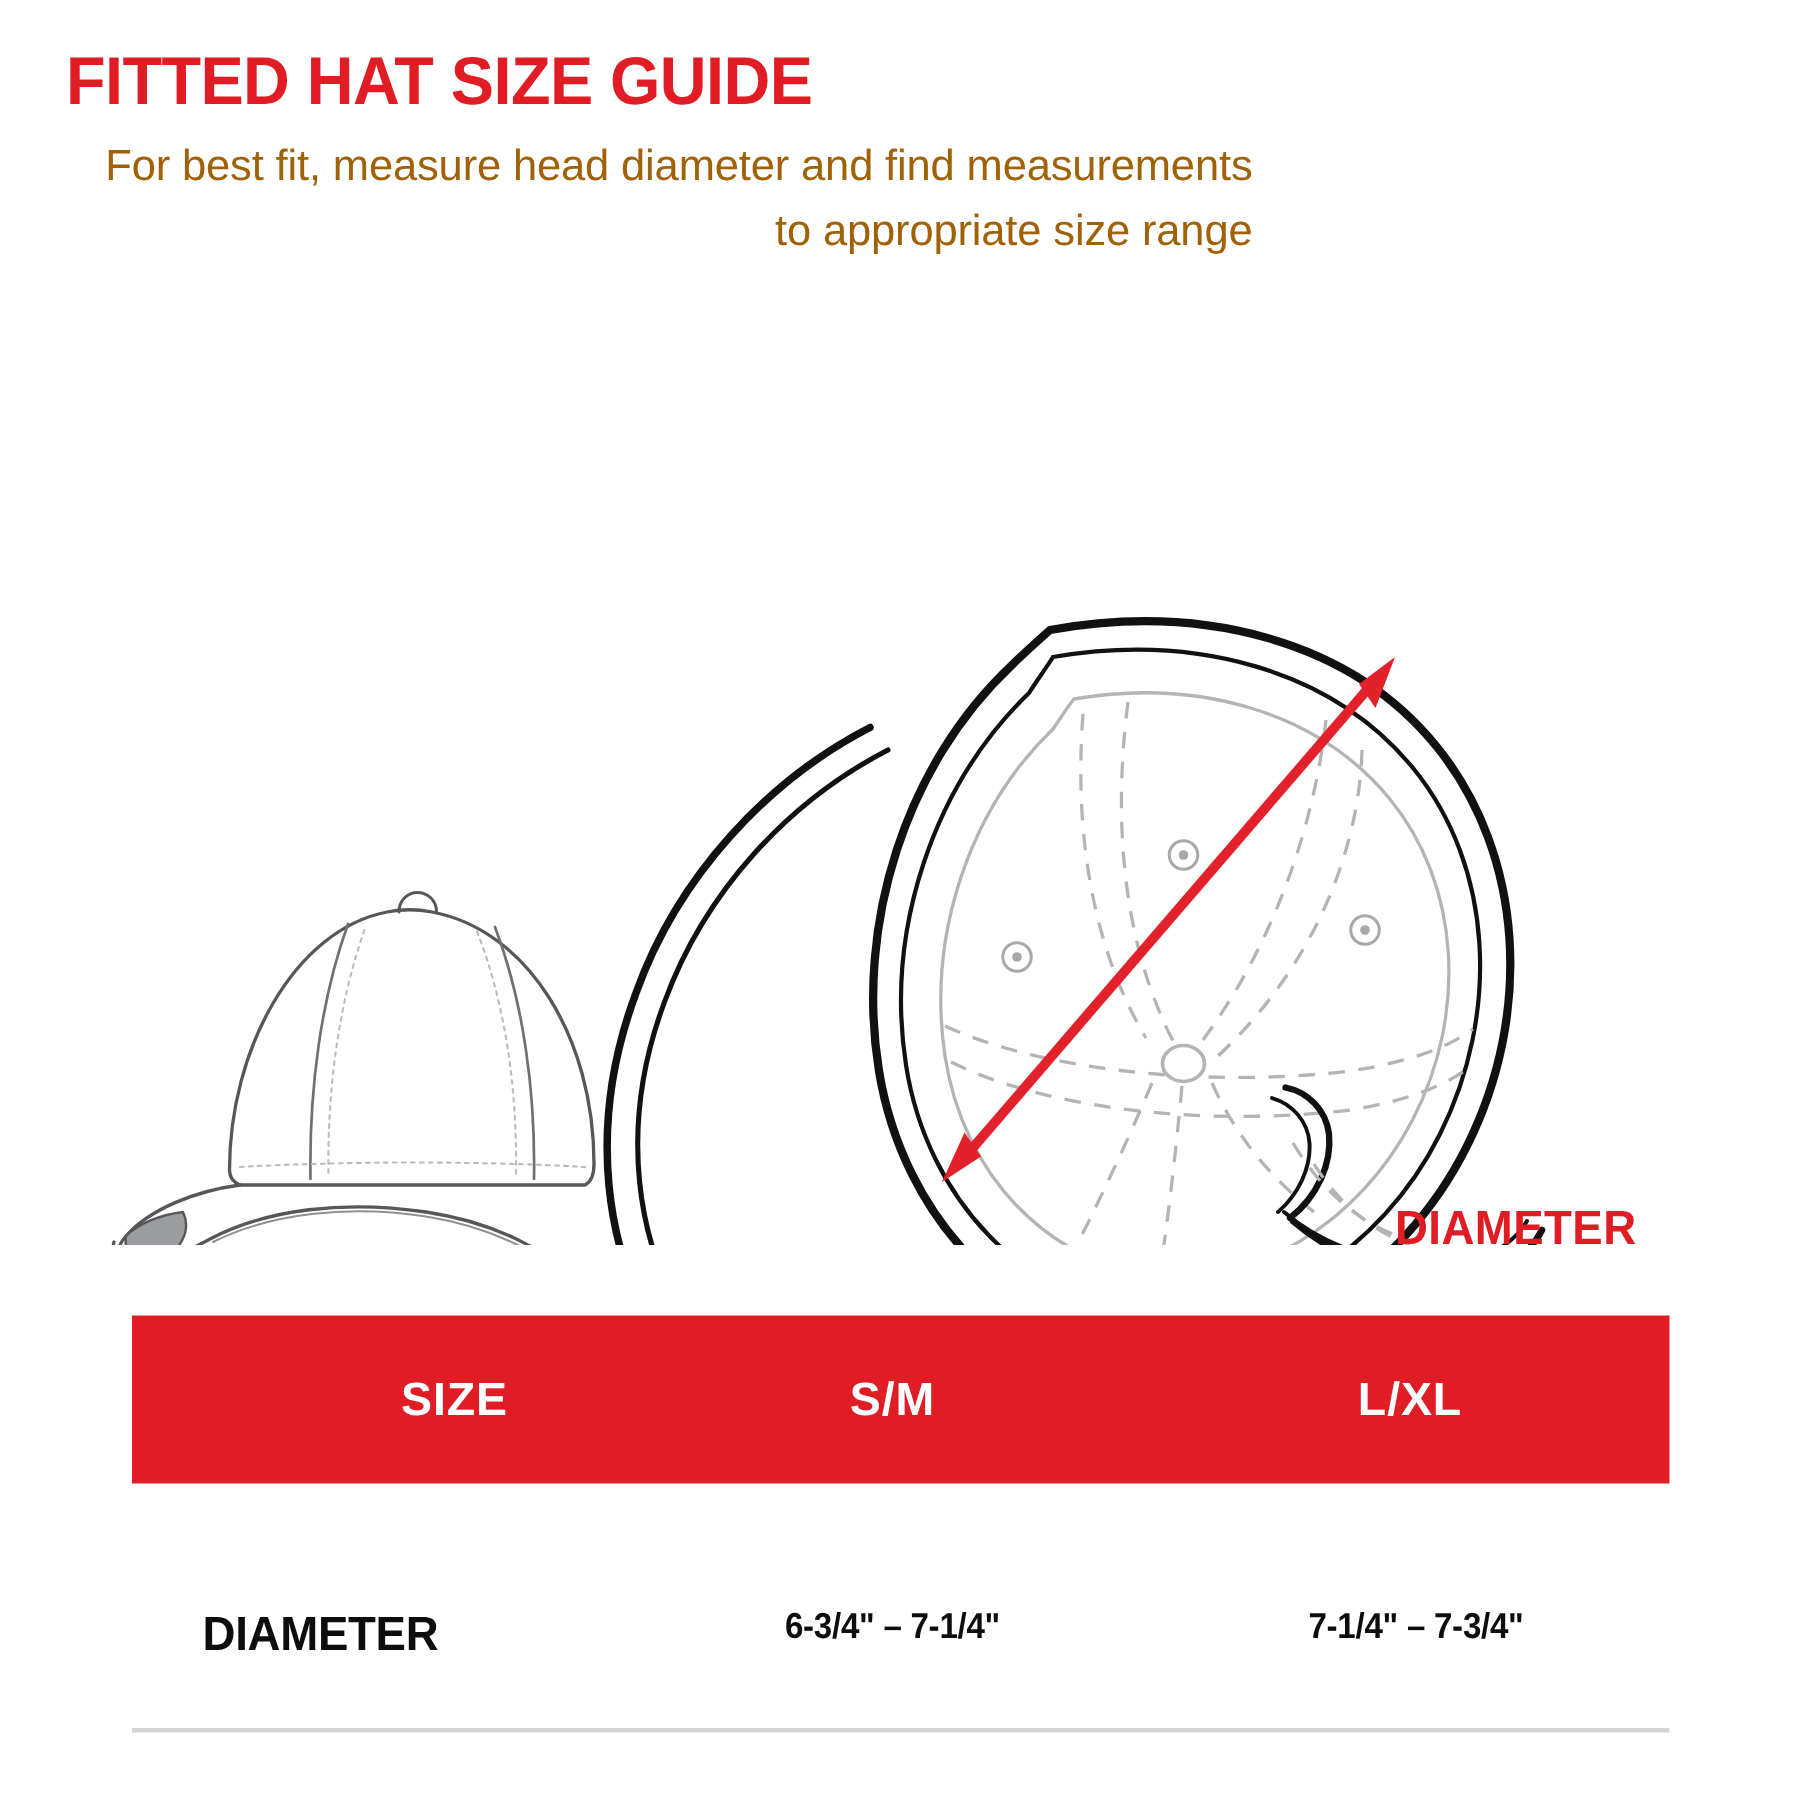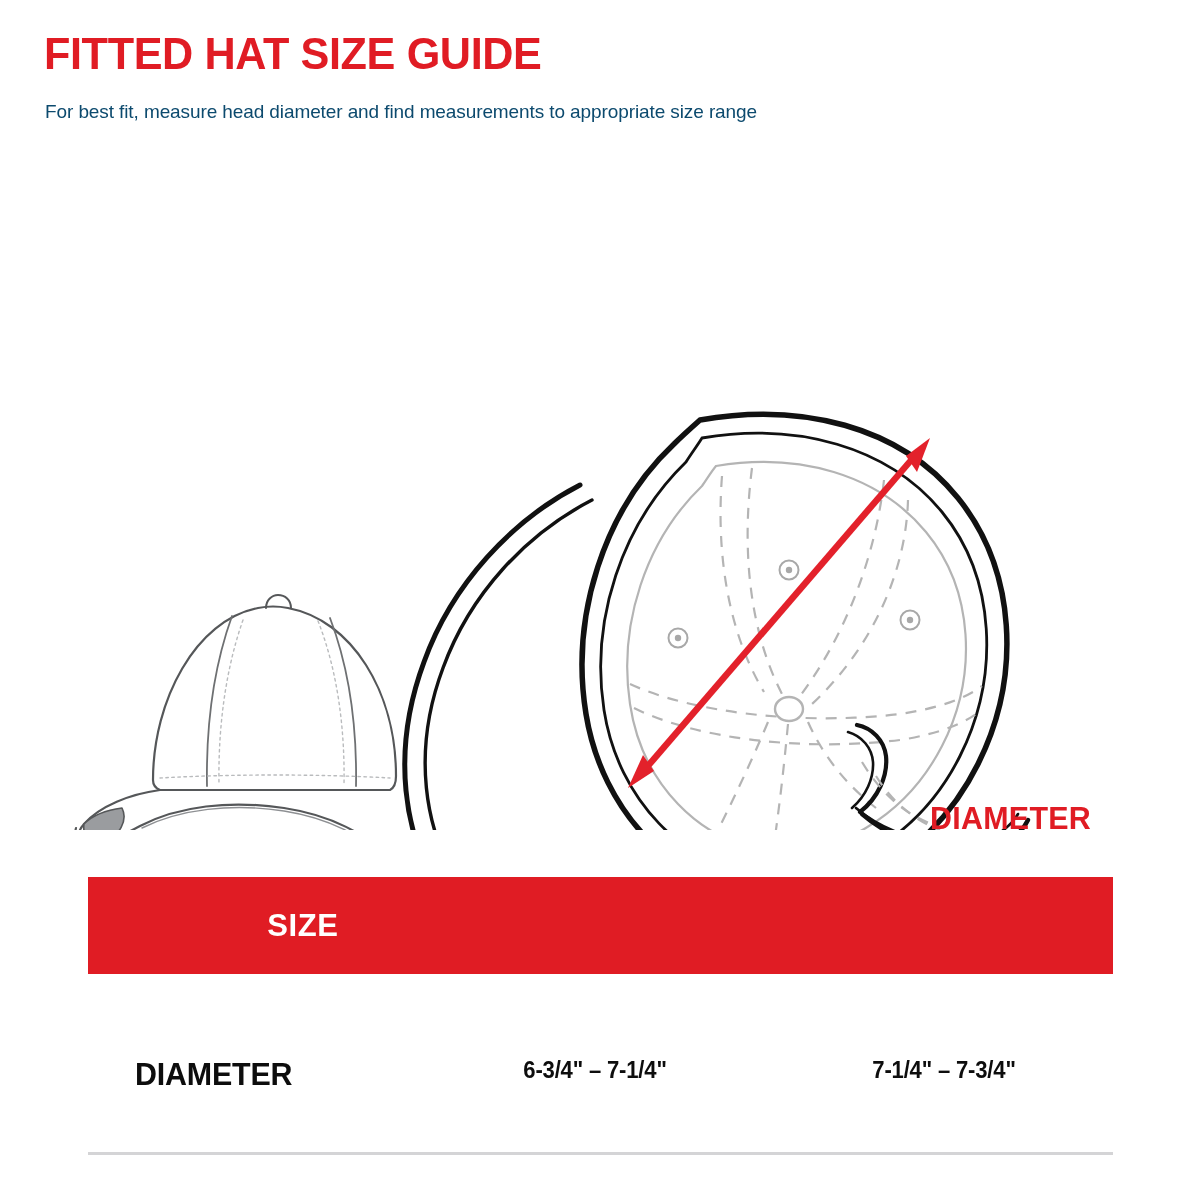--- a/index.html
+++ b/index.html
@@ -33,25 +33,26 @@
     color: #e01c24;
     transform: scaleX(0.96);
     transform-origin: left top;
     white-space: nowrap;
   }
   #subtitle {
     position: absolute;
     left: 45px;
     top: 90px;
     width: 790px;
-    font-size: 19px;
+    font-size: 29px;
     line-height: 43px;
     font-weight: normal;
-    color: #0c4a6e;
+    color: #a16207;
     letter-spacing: -0.1px;
+    text-align: right;
   }
 
   
   #art {
     position: absolute;
     left: 0;
     top: 180px;
     width: 1200px;
     height: 650px;
   }
@@ -72,21 +73,21 @@
 
   
   #table {
     position: absolute;
     left: 88px;
     top: 877px;
     width: 1025px;
   }
   #thead {
     position: relative;
-    height: 97px;
+    height: 112px;
     background: #e01c24;
   }
   .hcell {
     position: absolute;
     top: 50%;
     transform: translateY(-50%);
     color: #ffffff;
     font-size: 31px;
     font-weight: bold;
     letter-spacing: 0.6px;
@@ -314,20 +315,22 @@
       </g>
     </svg>
 
     <div id="diameter-label">DIAMETER</div>
   </div>
 
   <div id="table">
 
     <div id="thead">
       <div class="hcell c0">SIZE</div>
+      <div class="hcell c1">S/M</div>
+      <div class="hcell c2">L/XL</div>
     </div>
 
     <div id="tbody">
       <div class="dcell rowlabel">DIAMETER</div>
       <div class="dcell val v1">6-3/4" – 7-1/4"</div>
       <div class="dcell val v2">7-1/4" – 7-3/4"</div>
     </div>
   </div>
 
   <div id="bottom-rule"></div>

